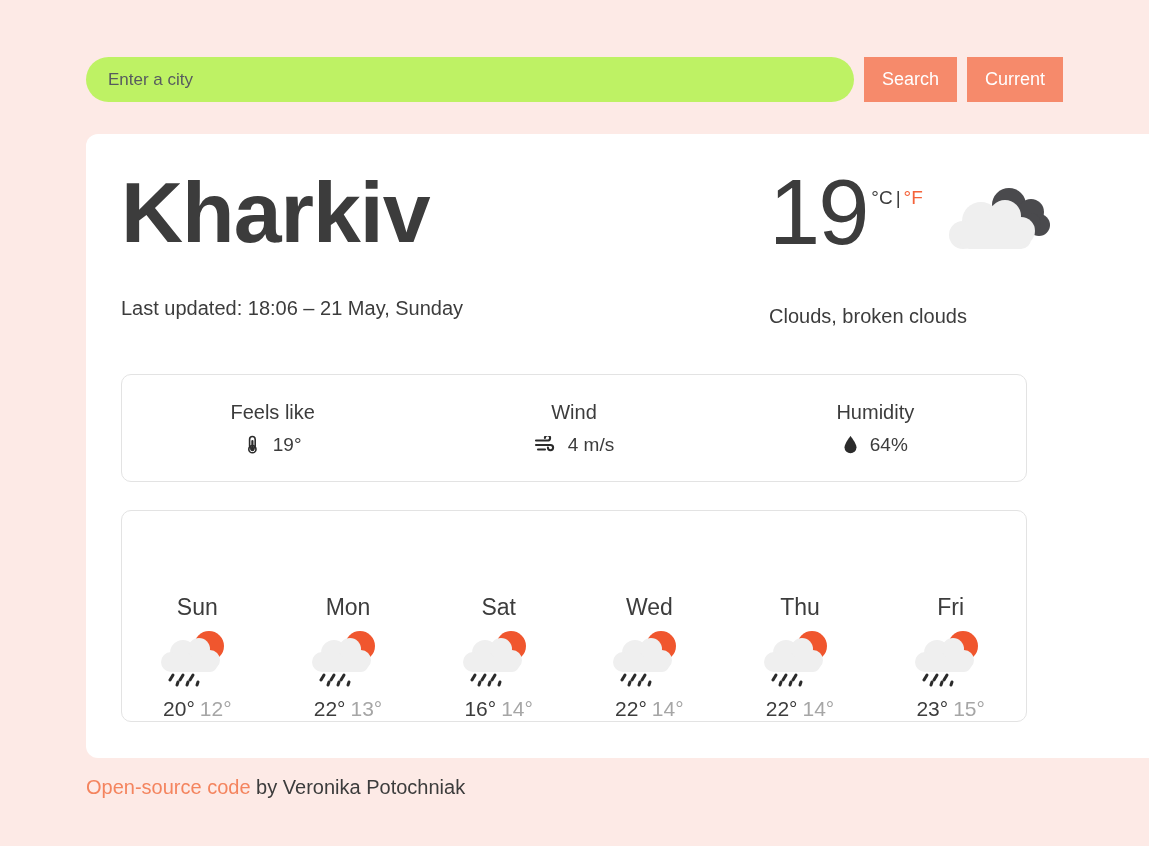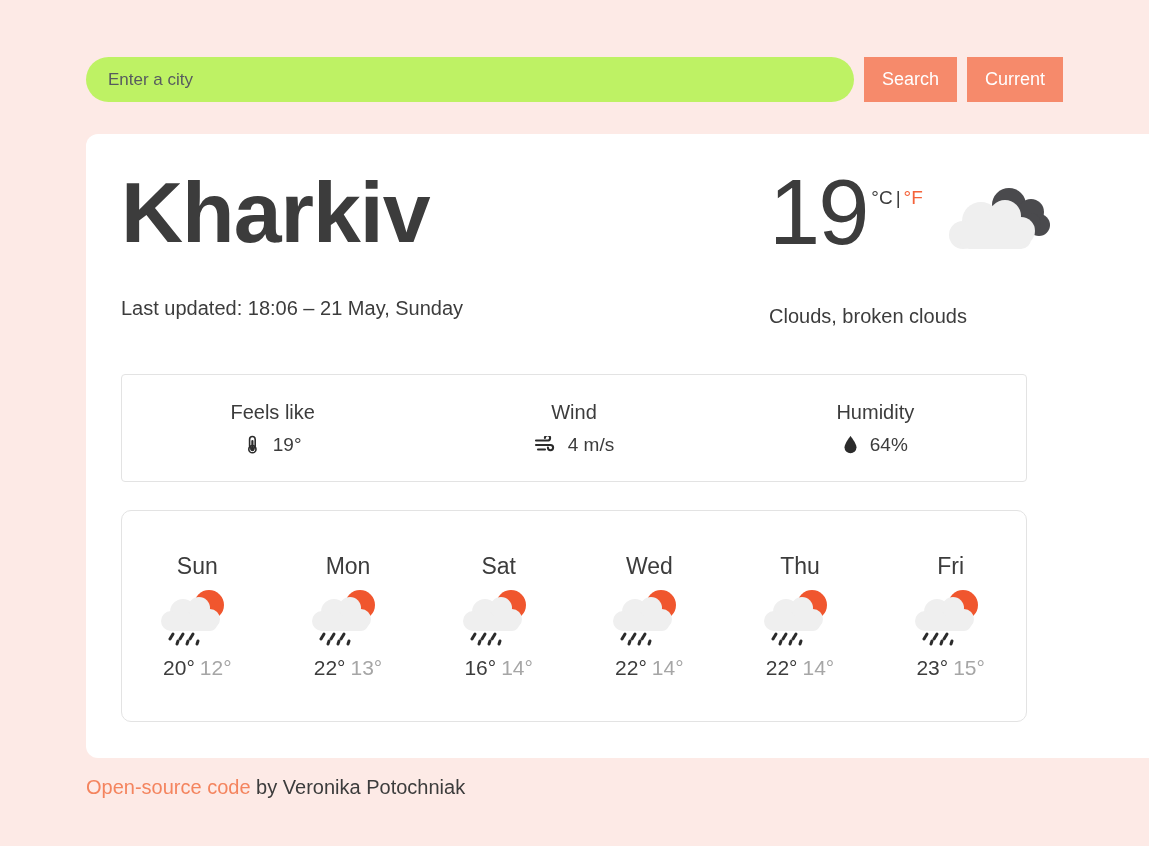--- a/index.html
+++ b/index.html
@@ -144,21 +144,21 @@
   }
 
   
   .details {
     position: absolute;
     left: 35px;
     top: 240px;
     width: 906px;
     height: 108px;
     border: 1px solid #e3e3e3;
-    border-radius: 4px;
+    border-radius: 10px;
     display: flex;
     align-items: center;
   }
   .detail-col {
     flex: 1 1 0;
     text-align: center;
   }
   .detail-label {
     font-size: 20px;
     color: #3c3c3c;
@@ -178,21 +178,21 @@
   
   .forecast {
     position: absolute;
     left: 35px;
     top: 376px;
     width: 906px;
     height: 212px;
     border: 1px solid #e3e3e3;
     border-radius: 10px;
     display: flex;
-    align-items: center;
+    align-items: flex-end;
   }
   .fc-col {
     flex: 1 1 0;
     text-align: center;
   }
   .fc-day {
     font-size: 23px;
     color: #3c3c3c;
     margin-bottom: 6px;
   }

